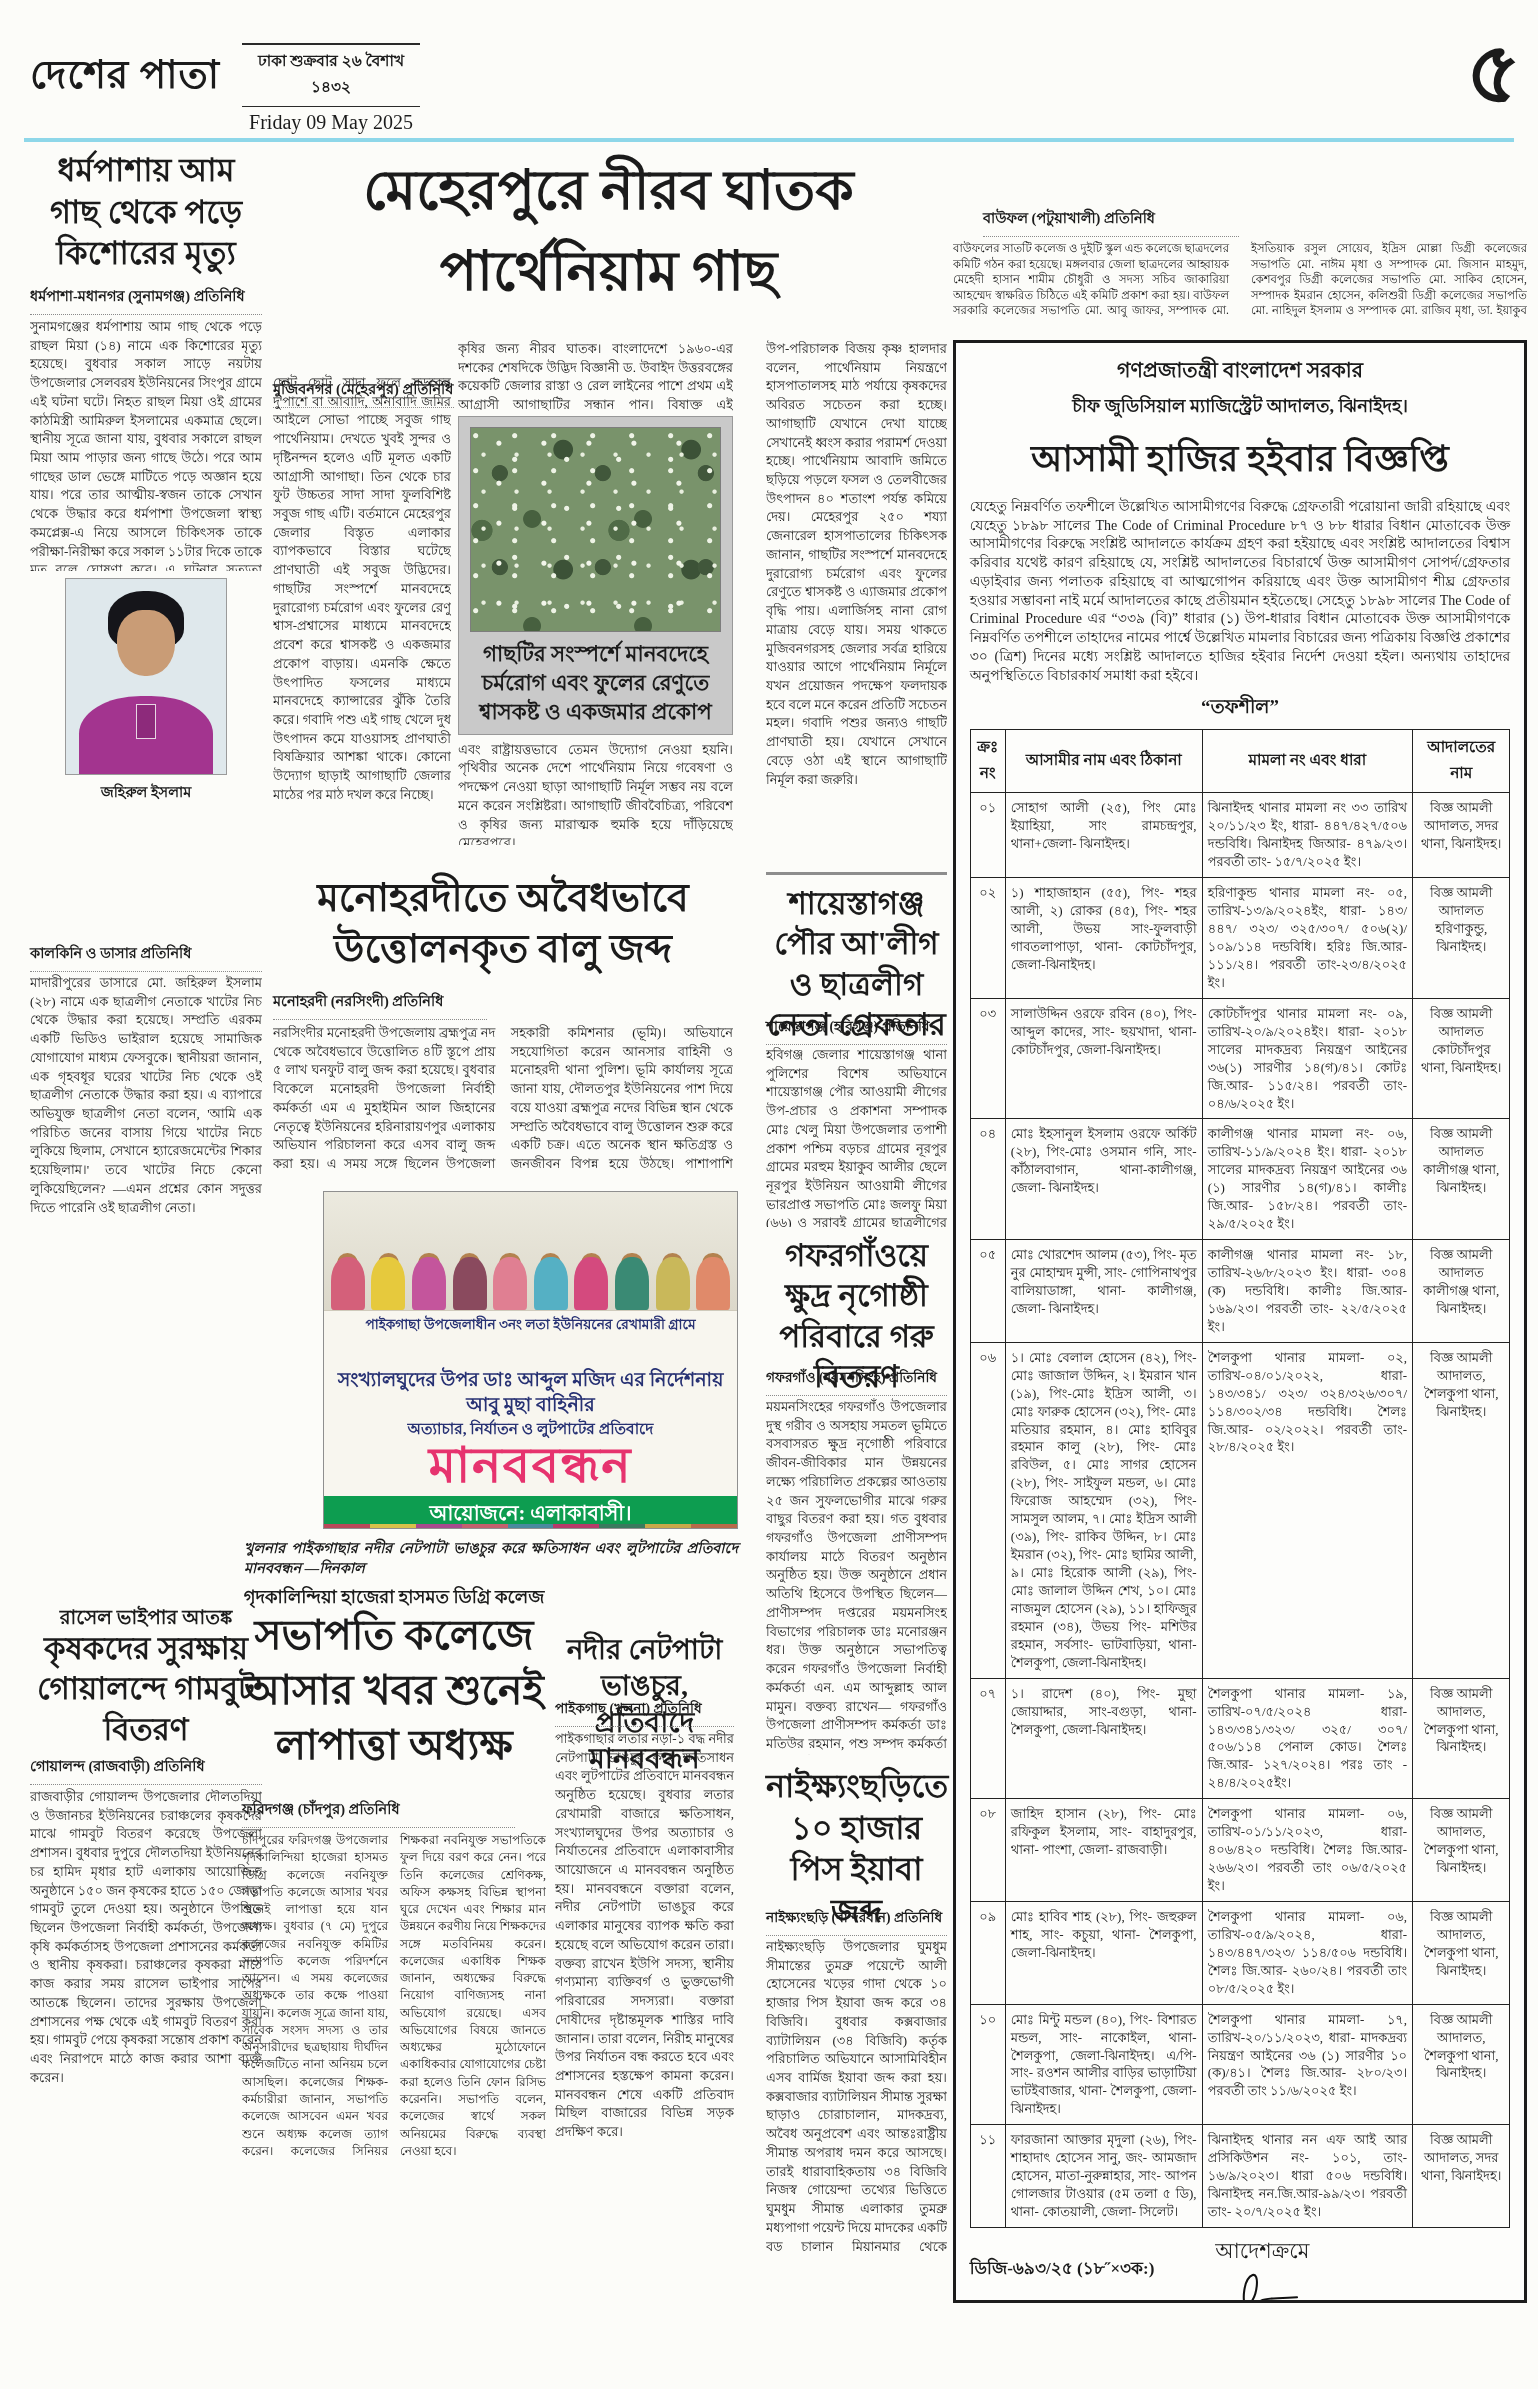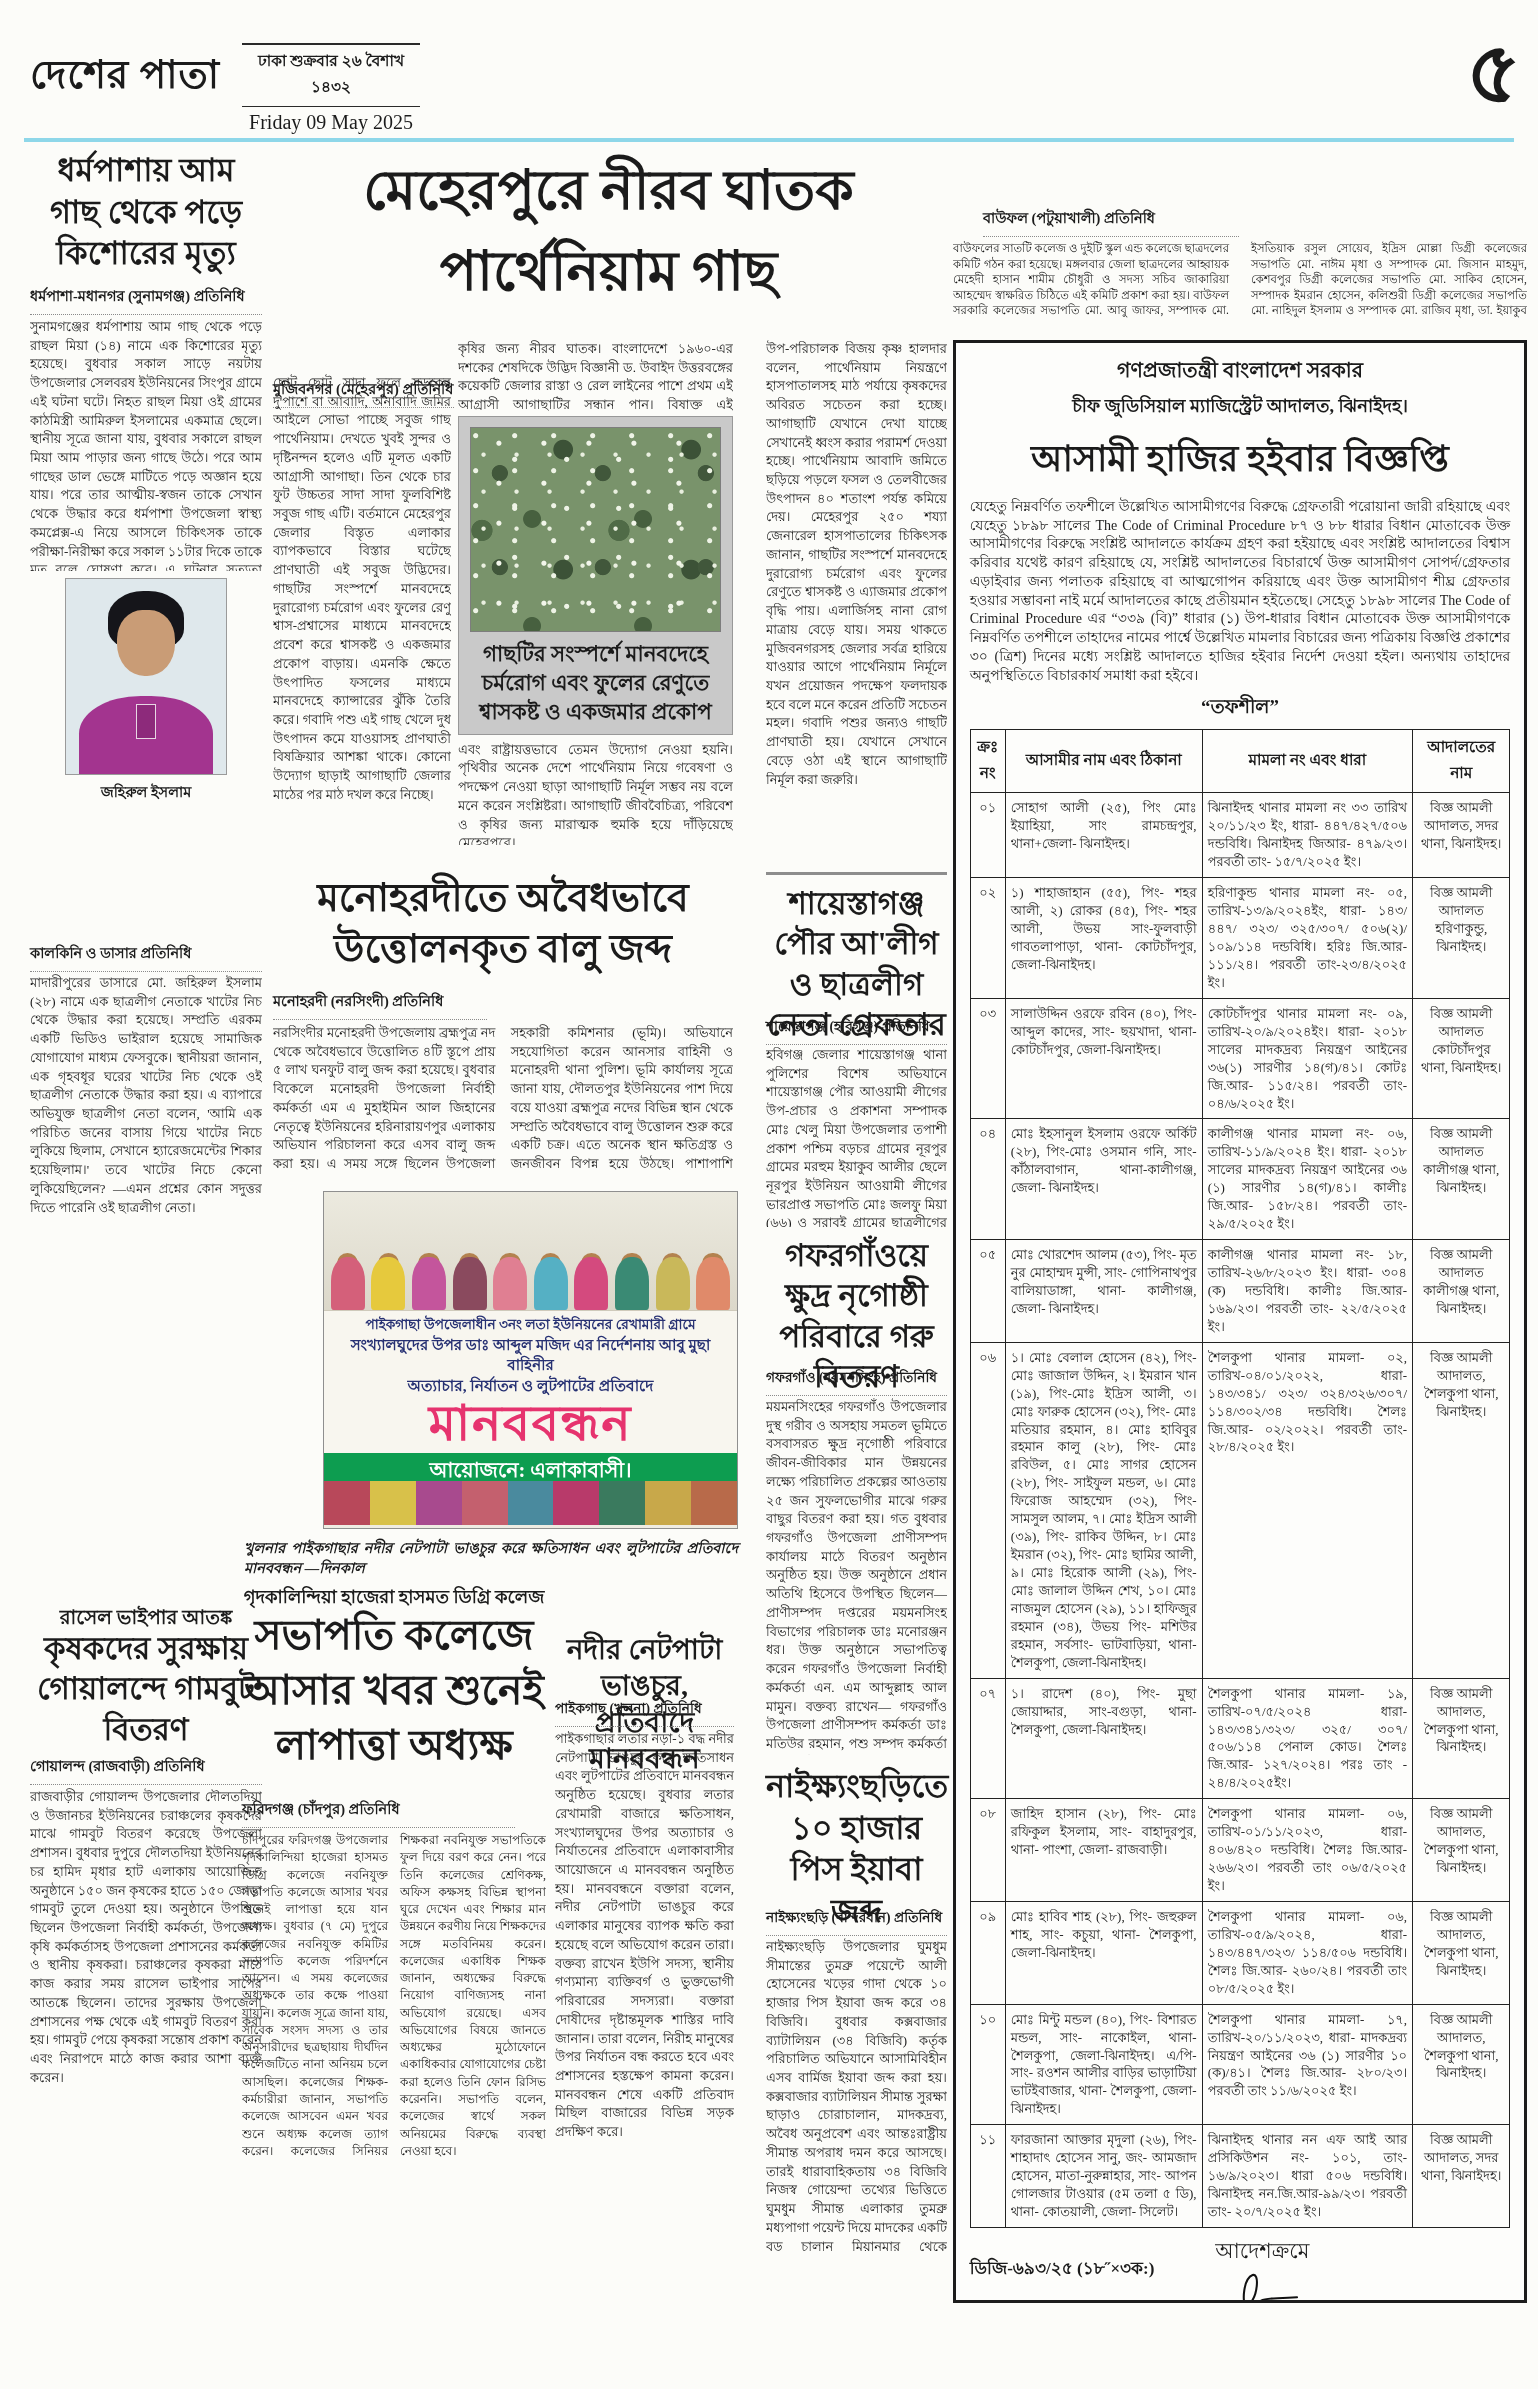--- a/index.html
+++ b/index.html
@@ -53,21 +53,21 @@
   }
   .weed-cap { font-size:21.4px; font-weight:bold; text-align:center; line-height:1.35; padding-top:8.5px; }
 
   .chain-photo { border:0.9px solid #8f8f8f; overflow:hidden; background:#efece3; }
   .crowd { height:118px; background:linear-gradient(#eceadf,#dcd8ca); display:flex; align-items:flex-end; justify-content:space-around; padding:0 3.4px; }
   .person { width:36px; text-align:center; }
   .person .head { width:21.4px; height:21.4px; border-radius:50%; background:#b3824f; margin:0 auto; }
   .person .scarf { width:34px; height:53px; border-radius:45% 45% 8% 8%; margin:-17px auto 0; }
   .banner-area { background:#f8f6ef; border-top:1.7px solid #cfcabb; padding:5.1px 6.8px 1.7px; text-align:center; }
   .banner-l1 { font-size:13.7px; font-weight:bold; color:#273173; line-height:1.35; }
-  .banner-l2 { font-size:15px; font-weight:bold; color:#273173; line-height:1.35; }
+  .banner-l2 { font-size:19px; font-weight:bold; color:#273173; line-height:1.35;margin-top:32px; }
   .banner-l3 { font-size:15.4px; font-weight:bold; color:#273173; line-height:1.4; }
   .banner-word { font-size:49px; font-weight:900; color:#e6336e; line-height:1.12; letter-spacing:1.7px; }
   .green-strip { background:#0d9d50; color:#ffffff; font-size:20.5px; font-weight:bold; text-align:center; line-height:34px; height:28px; }
   .legs { height:44px; display:flex; }
   .legs div { flex:1; }
   .chain-cap { font-size:14.5px; font-weight:bold; font-style:italic; line-height:1.4; text-align:justify; }
 
   
   .notice { border:3.4px solid #1c1c1c; background:#fdfdfb; padding:12px 13.7px 8.5px; overflow:hidden; }
   .n-gov { font-size:20.5px; font-weight:bold; text-align:center; }

